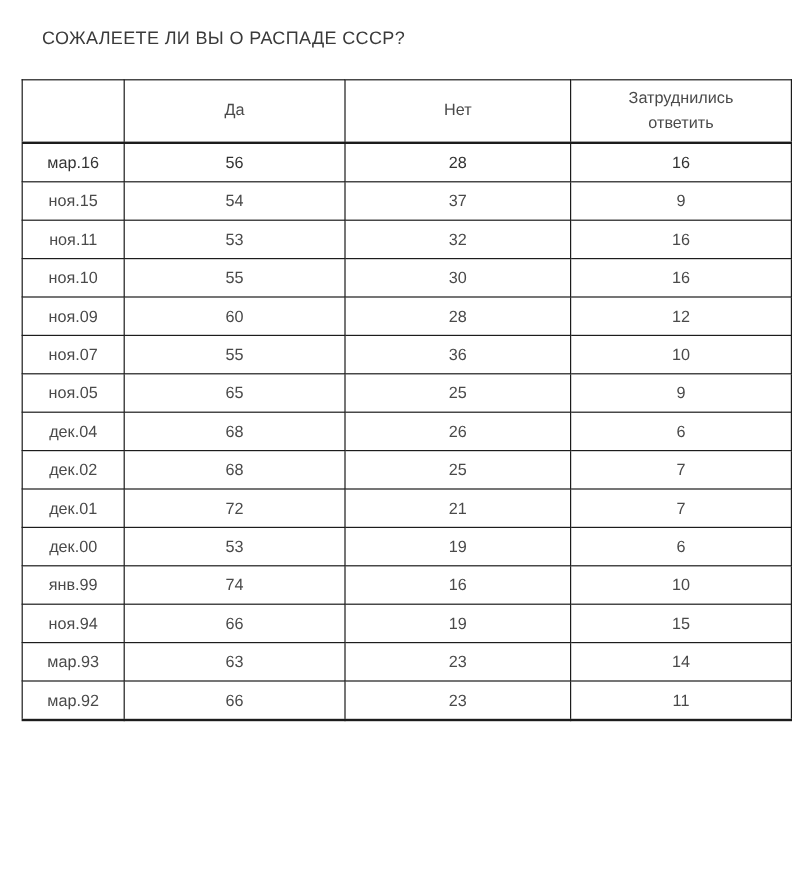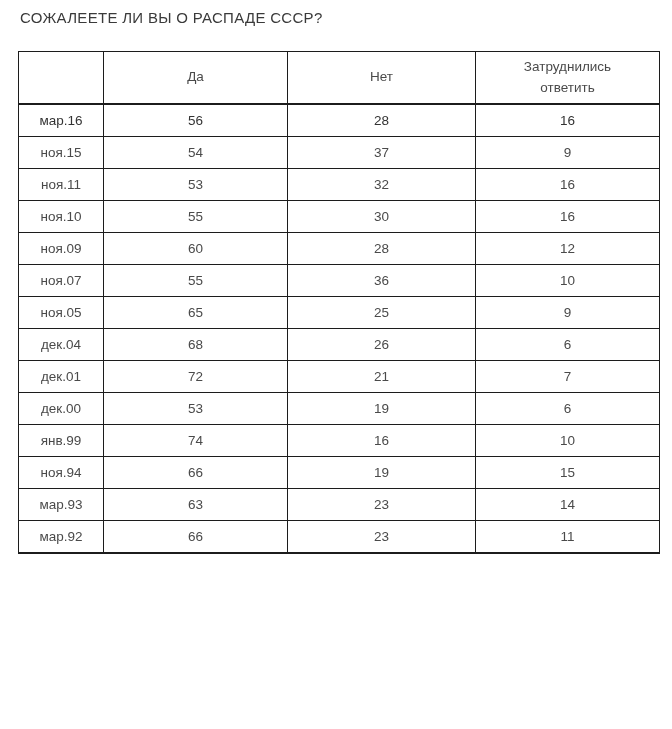--- a/index.html
+++ b/index.html
@@ -9,21 +9,21 @@
     font-family: "Liberation Sans", "DejaVu Sans", sans-serif;
   }
   .page {
     width: 672px;
     height: 729px;
     box-sizing: border-box;
     padding: 7px 13px 0 18px;
     background: #ffffff;
   }
   .page-title {
-    margin: 2px;
+    margin: 17px;
     font-size: 15px;
     font-weight: 400;
     letter-spacing: 0.3px;
     color: #3a3a3a;
   }
   table.poll-table {
     border-collapse: collapse;
     table-layout: fixed;
     width: 641px;
     margin-top: 25px;
@@ -131,20 +131,26 @@
           <td>25</td>
           <td>9</td>
         </tr>
         <tr>
           <td>дек.04</td>
           <td>68</td>
           <td>26</td>
           <td>6</td>
         </tr>
         <tr>
+          <td>дек.02</td>
+          <td>68</td>
+          <td>25</td>
+          <td>7</td>
+        </tr>
+        <tr>
           <td>дек.01</td>
           <td>72</td>
           <td>21</td>
           <td>7</td>
         </tr>
         <tr>
           <td>дек.00</td>
           <td>53</td>
           <td>19</td>
           <td>6</td>

